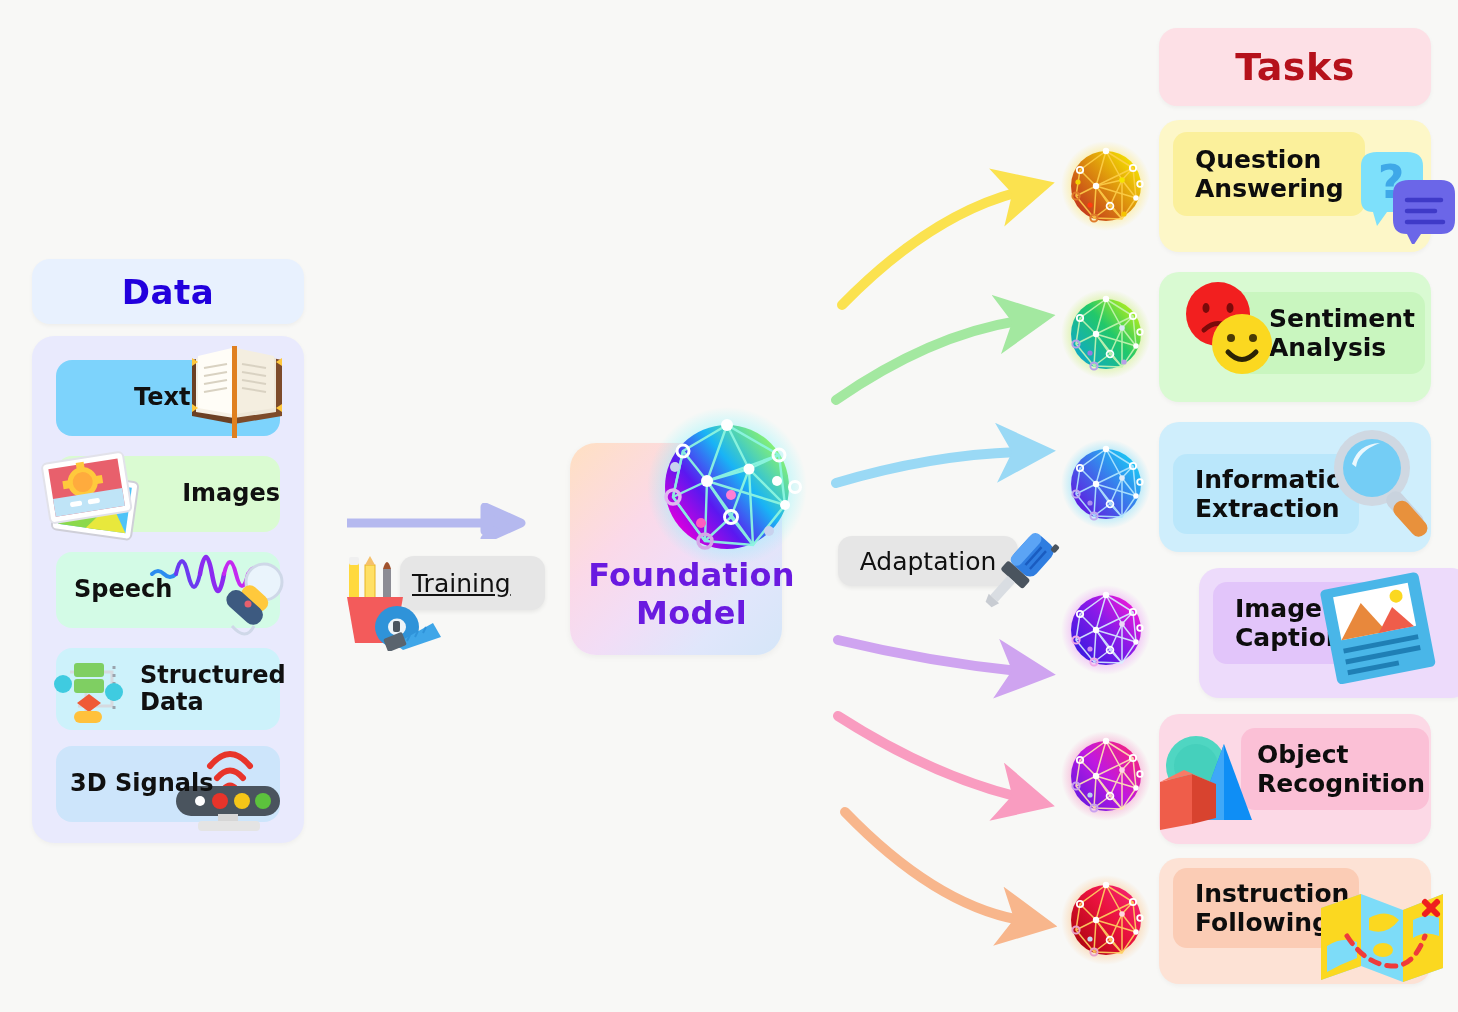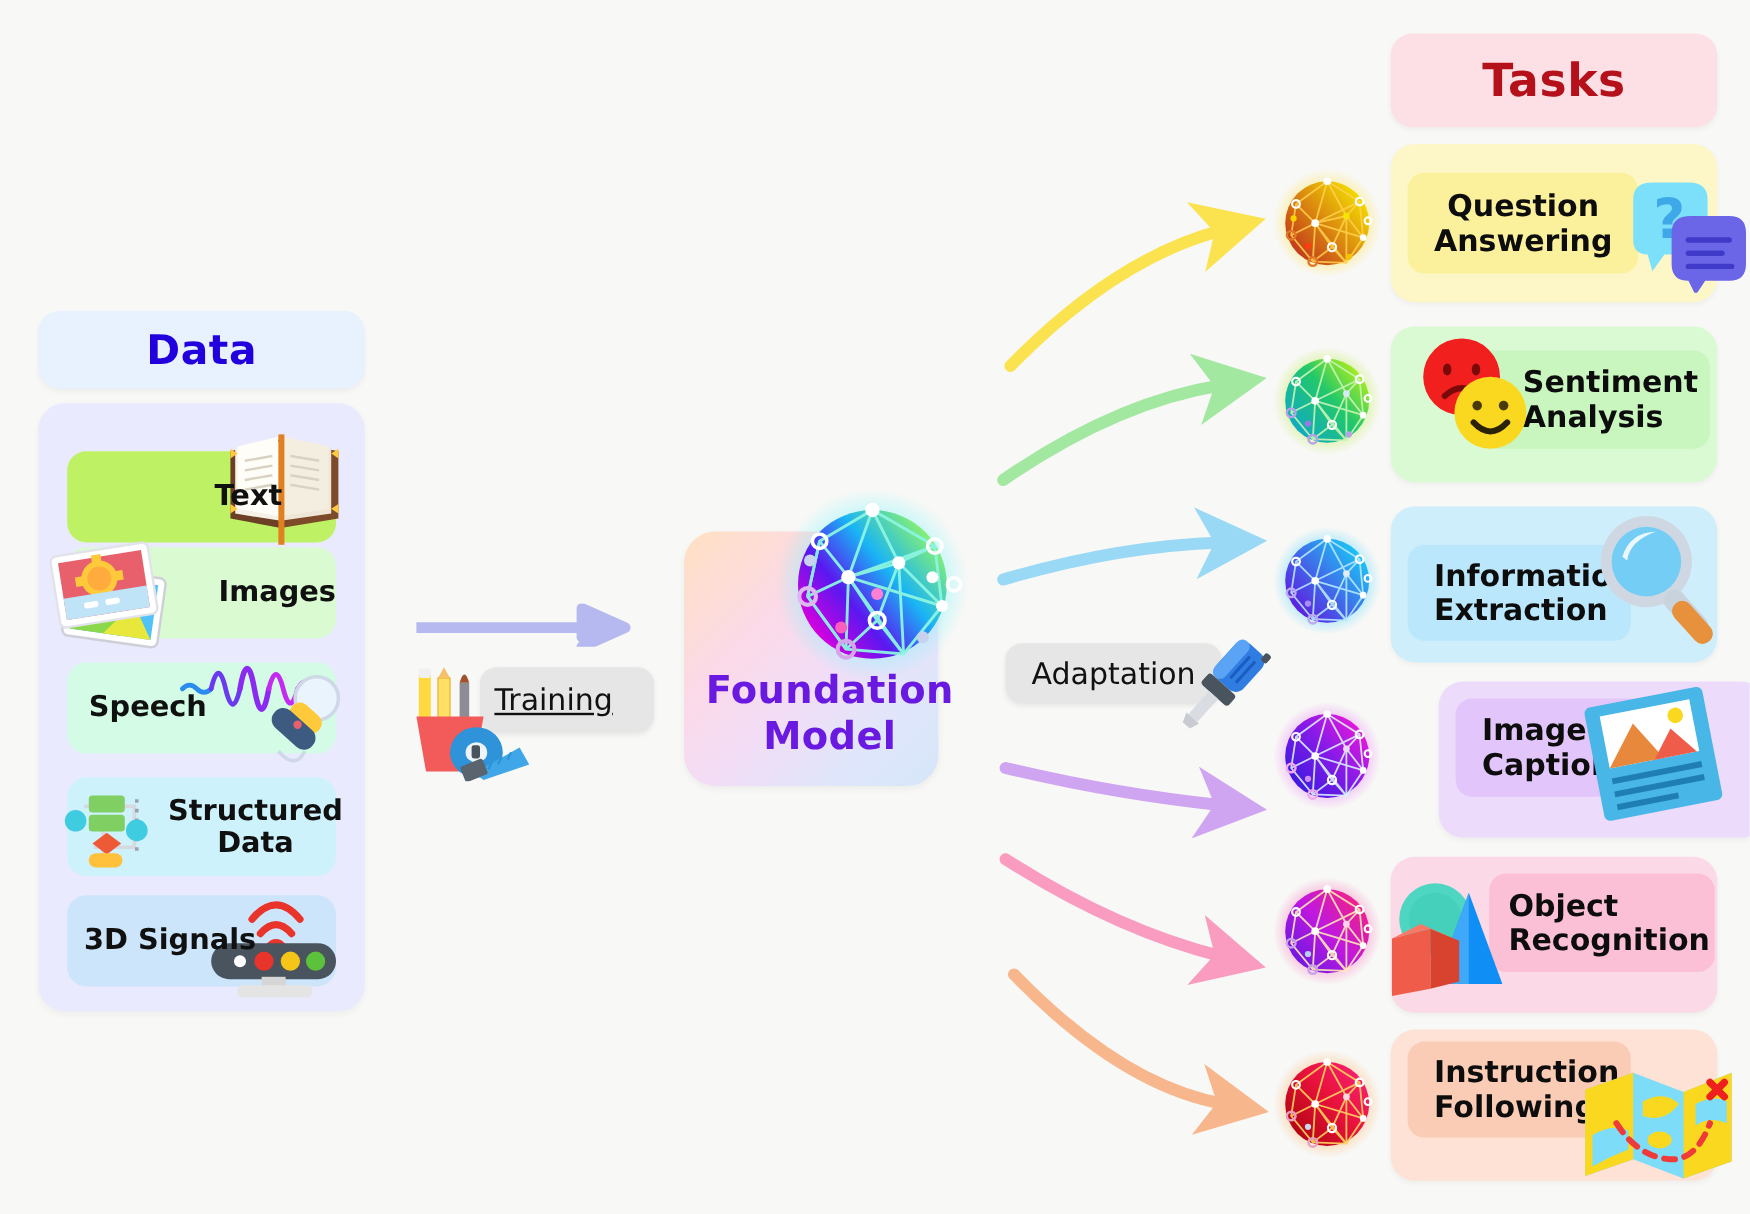--- a/index.html
+++ b/index.html
@@ -28,28 +28,28 @@
   }
   .data-item{
     position:absolute;left:24px;width:224px;border-radius:16px;
     display:flex;align-items:center;
   }
   .data-item .lbl{
     font-size:24px;font-weight:bold;color:#101010;line-height:1.13;
     position:relative;z-index:3;
   }
 
-  #di-text{top:40px;height:76px;background:#bef264;justify-content:center;}
+  #di-text{top:24px;height:76px;background:#7dd3fc;}
   #di-text .lbl{margin-left:78px;}
   #di-images{top:120px;height:76px;background:#dafbd2;justify-content:flex-end;}
   #di-images .lbl{margin-left:120px;}
   #di-speech{top:216px;height:76px;background:#d3fbe6;}
   #di-speech .lbl{margin-left:18px;}
   #di-structured{top:312px;height:82px;background:#cdf2fb;}
-  #di-structured .lbl{margin-left:84px;text-align:center;}
+  #di-structured .lbl{margin-left:84px;}
   #di-3d{top:410px;height:76px;background:#cde5fb;}
   #di-3d .lbl{margin-left:14px;}
 
   .ic{position:absolute;pointer-events:none;}
 
   
   #icon-book{right:-22px;top:-28px;width:130px;height:110px;}
   
   #icon-images{left:-28px;top:-18px;width:125px;height:110px;}
   
@@ -116,21 +116,21 @@
   }
   .task-pill .t{
     font-size:25px;font-weight:bold;color:#0d0d0d;line-height:1.16;
     position:relative;z-index:3;
   }
   .task-sphere{position:absolute;left:1060px;width:92px;height:92px;}
   .task-icon{position:absolute;pointer-events:none;z-index:4;}
 
   
   #task-qa{top:120px;height:132px;background:#fdf7c8;}
-  #task-qa .task-pill{left:14px;top:24px;width:192px;height:84px;background:#fbf09b;padding-left:22px;box-sizing:border-box;text-align:center;}
+  #task-qa .task-pill{left:14px;top:12px;width:192px;height:84px;background:#fbf09b;padding-left:22px;box-sizing:border-box;}
   #sphere-qa{top:140px;}
   #icon-qa{left:1311px;top:134px;width:145px;height:110px;}
 
   #task-sent{top:272px;height:130px;background:#d9fad2;}
   #task-sent .task-pill{left:70px;top:20px;width:196px;height:82px;background:#c9f6bf;padding-left:40px;box-sizing:border-box;}
   #sphere-sent{top:288px;}
   #icon-sent{left:1176px;top:276px;width:110px;height:105px;}
 
   #task-ie{top:422px;height:130px;background:#cfeefc;}
   #task-ie .task-pill{left:14px;top:32px;width:186px;height:80px;background:#bae7fb;padding-left:22px;box-sizing:border-box;}

